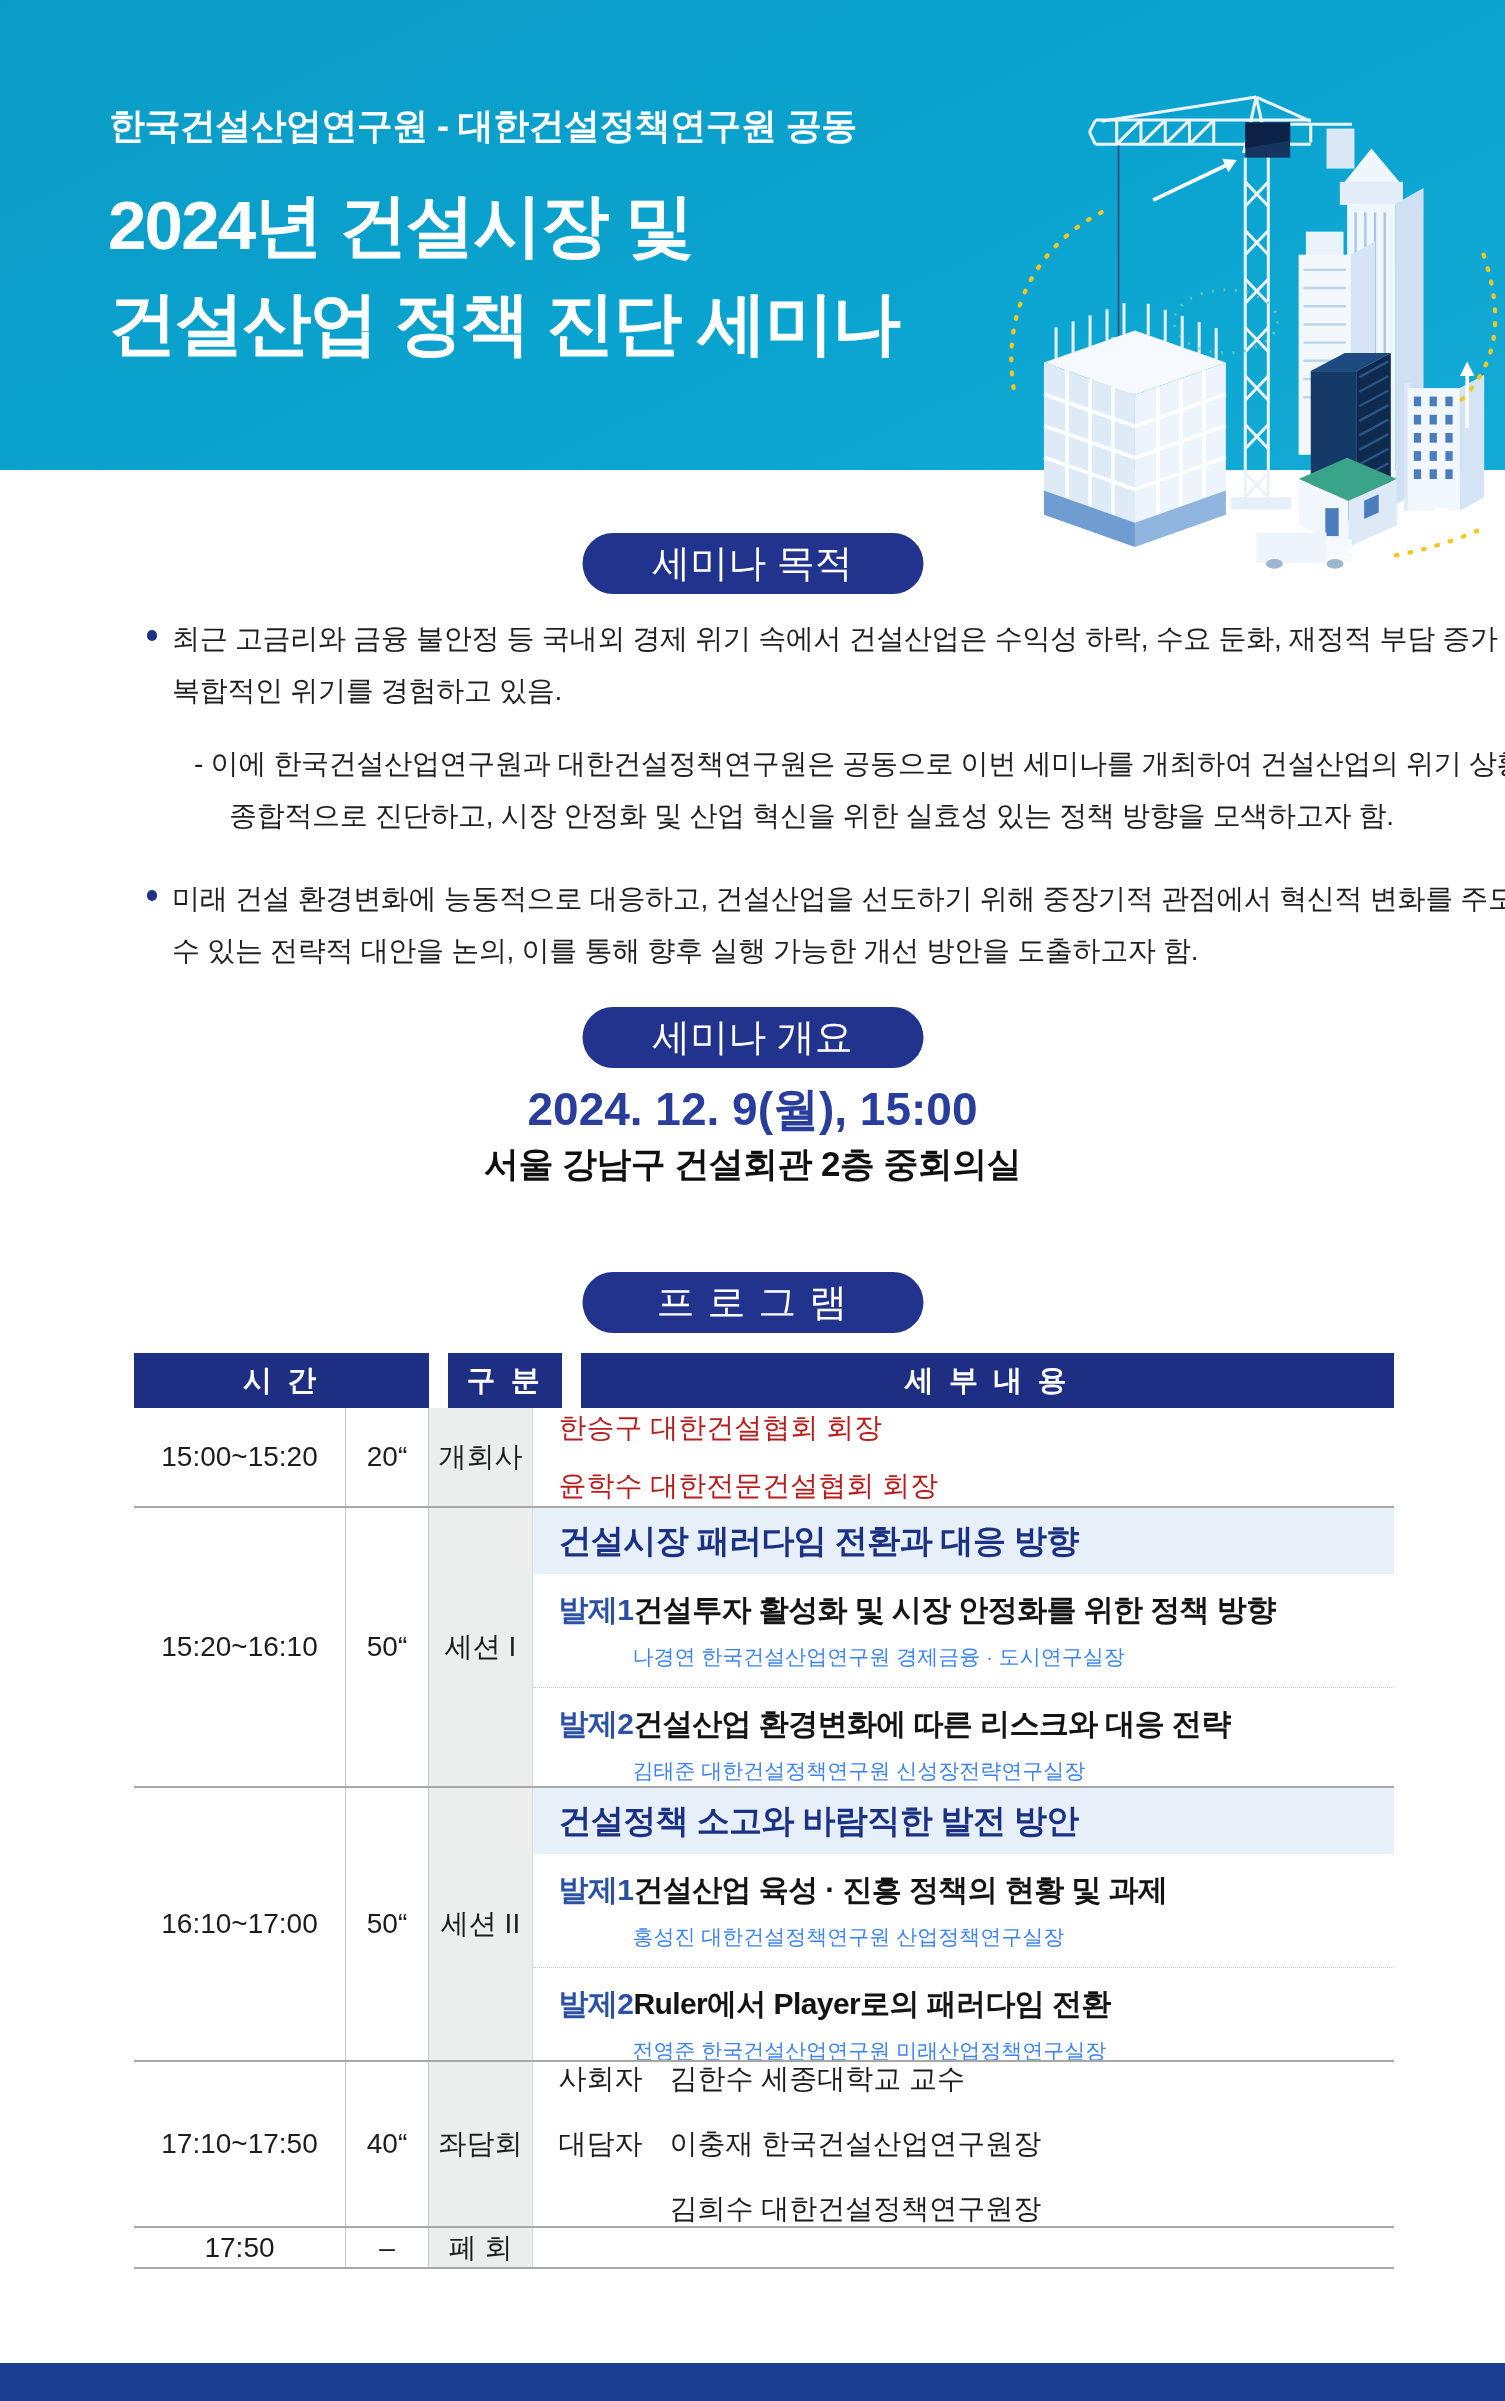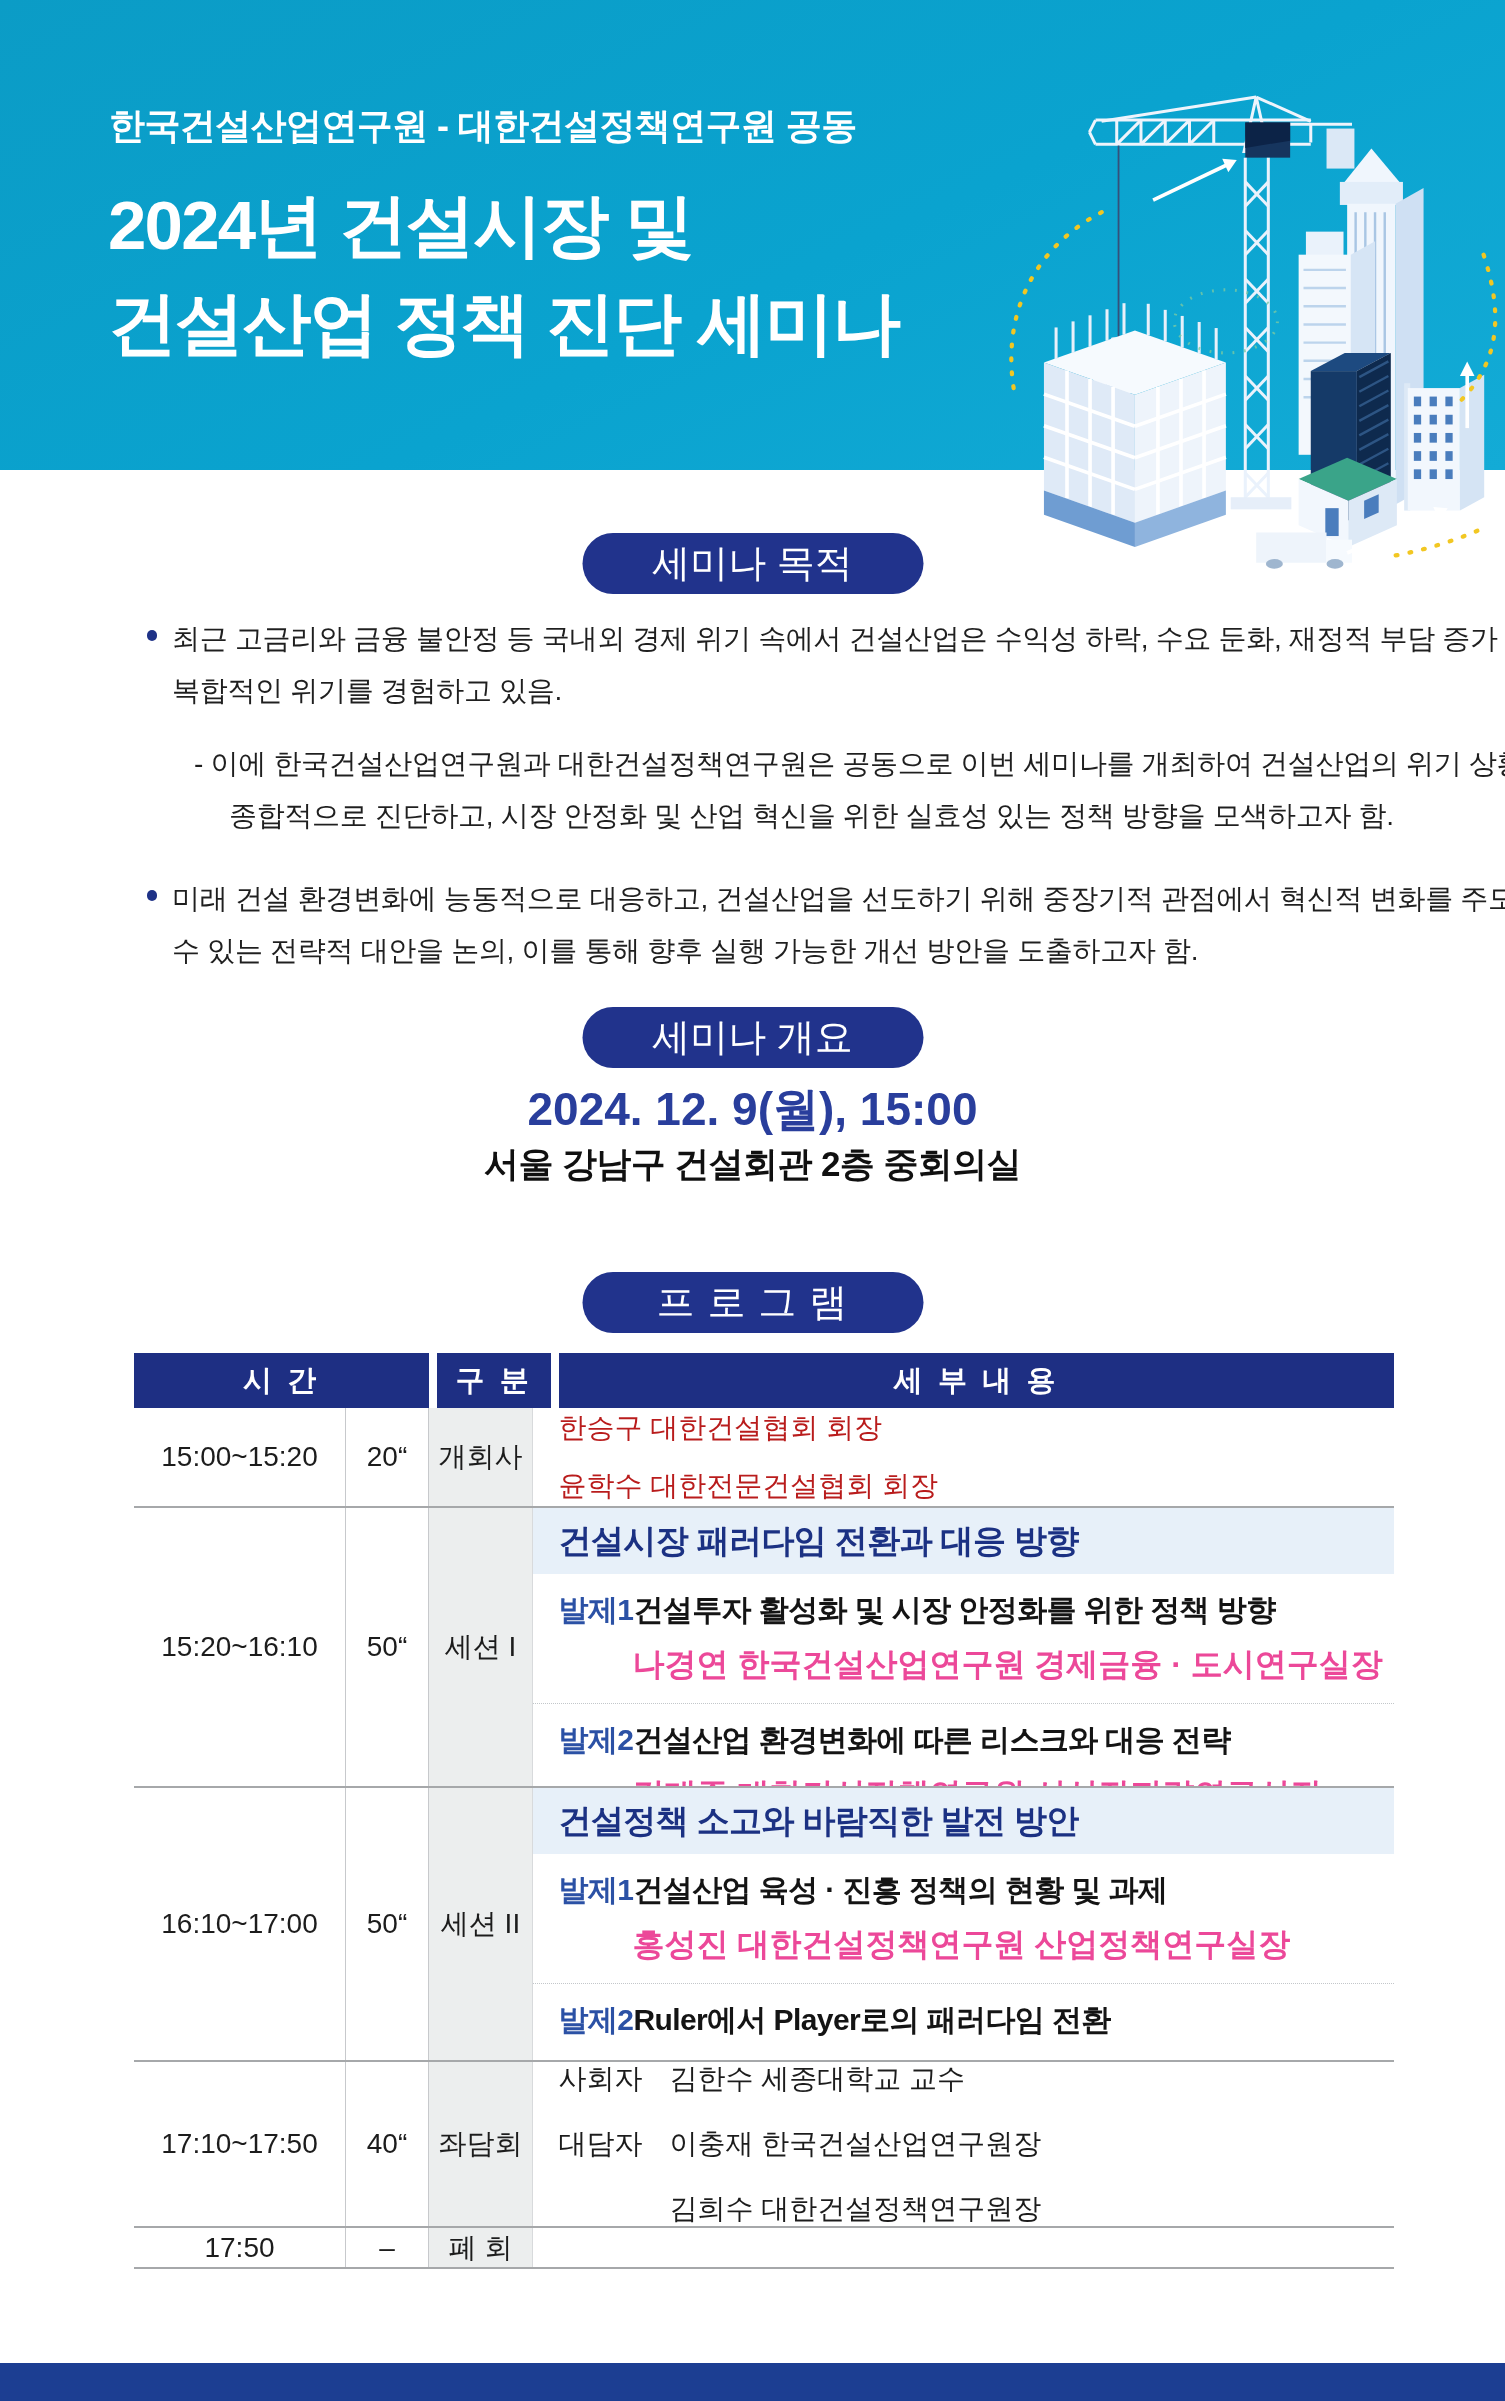--- a/index.html
+++ b/index.html
@@ -36,21 +36,21 @@
   #pl5 { left:172px; top:932px; }
 
   
   .overview-date { position:absolute; left:0; top:1079px; width:1505px; text-align:center;
     font-size:46px; font-weight:700; color:#293e9c; letter-spacing:0px; }
   .overview-loc { position:absolute; left:0; top:1141px; width:1505px; text-align:center;
     font-size:35px; font-weight:700; color:#101010; letter-spacing:-0.6px; }
 
   
   .program-table { position:absolute; left:134px; top:1353px; width:1260px; }
-  .thead { display:flex; gap:8px; height:55px; }
+  .thead { display:flex; gap:19px; height:55px; }
   .th { background:#1e2f83; color:#ffffff; font-size:29px; font-weight:700;
     display:flex; align-items:center; justify-content:center; letter-spacing:3.6px; }
   .th-time { width:295px; }
   .th-cat { width:114px; }
   .th-detail { flex:1; }
 
   .trow { display:flex; border-bottom:2.4px solid #a6a8aa; background:#ffffff; }
   .r0 { height:100px; } .r1 { height:280px; } .r2 { height:274px; }
   .r3 { height:44px; } .r4 { height:166px; } .r5 { height:41px; }
   .td { display:flex; align-items:center; justify-content:center; font-size:28px; color:#1c1c1c; }
@@ -62,21 +62,21 @@
 
   .open-lines { display:flex; flex-direction:column; justify-content:center; gap:19.4px;
     height:100%; padding-left:25.5px; font-size:28px; color:#b91c1c; }
 
   .session-band { height:66px; background:#e7f0f9; display:flex; align-items:center;
     padding-left:25.5px; font-size:33px; font-weight:700; color:#1b3183; letter-spacing:-0.6px;
     margin-bottom:4.9px; }
   .talk { margin:16px 0 0 25.5px; }
   .talk-title { font-size:30px; font-weight:700; color:#141414; letter-spacing:-0.6px; }
   .talk-label { color:#2b51a5; }
-  .talk-speaker { margin:12px 0 0 74px; font-size:32px; font-weight:700; color:#ec4899; }
+  .talk-speaker { margin:12px 0 0 74px; font-size:21px; font-weight:400; color:#3b82f6; }
   .talk-divider { margin-top:16px; border-top:1.8px dotted #c3c7ca; }
 
   .panel-grid { height:100%; display:grid; grid-template-columns:max-content 1fr;
     column-gap:34px; row-gap:22px; align-content:center; padding-left:25.5px;
     font-size:28px; color:#1c1c1c;gap:27px; }
 
   
   .footer-bar { position:absolute; left:0; top:2363px; width:1505px; height:39px; background:#1c3e92; }
 </style>
 </head>

